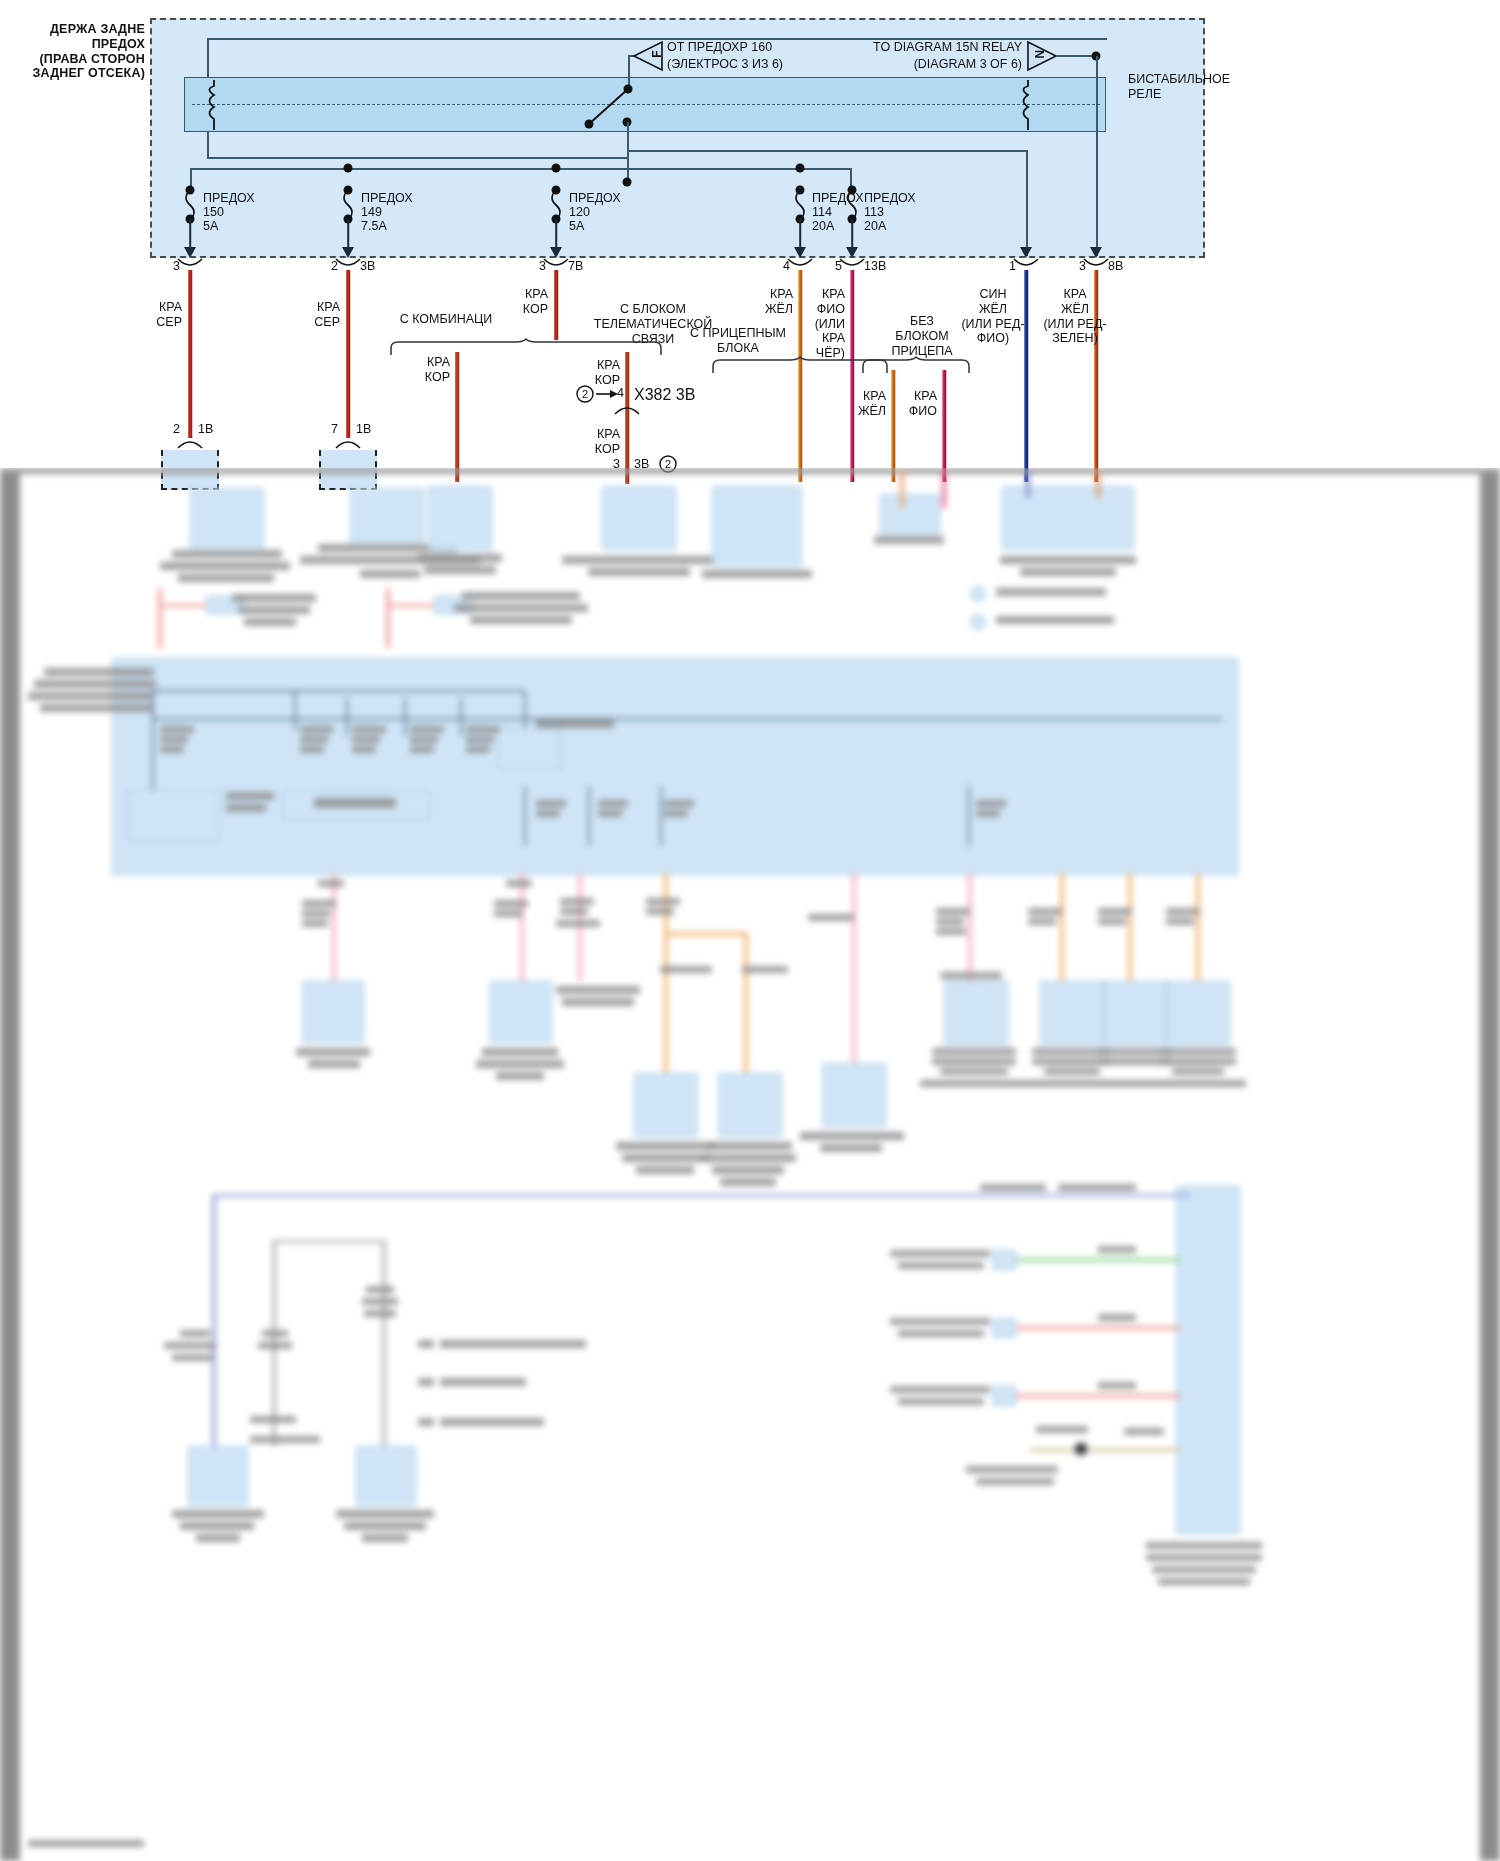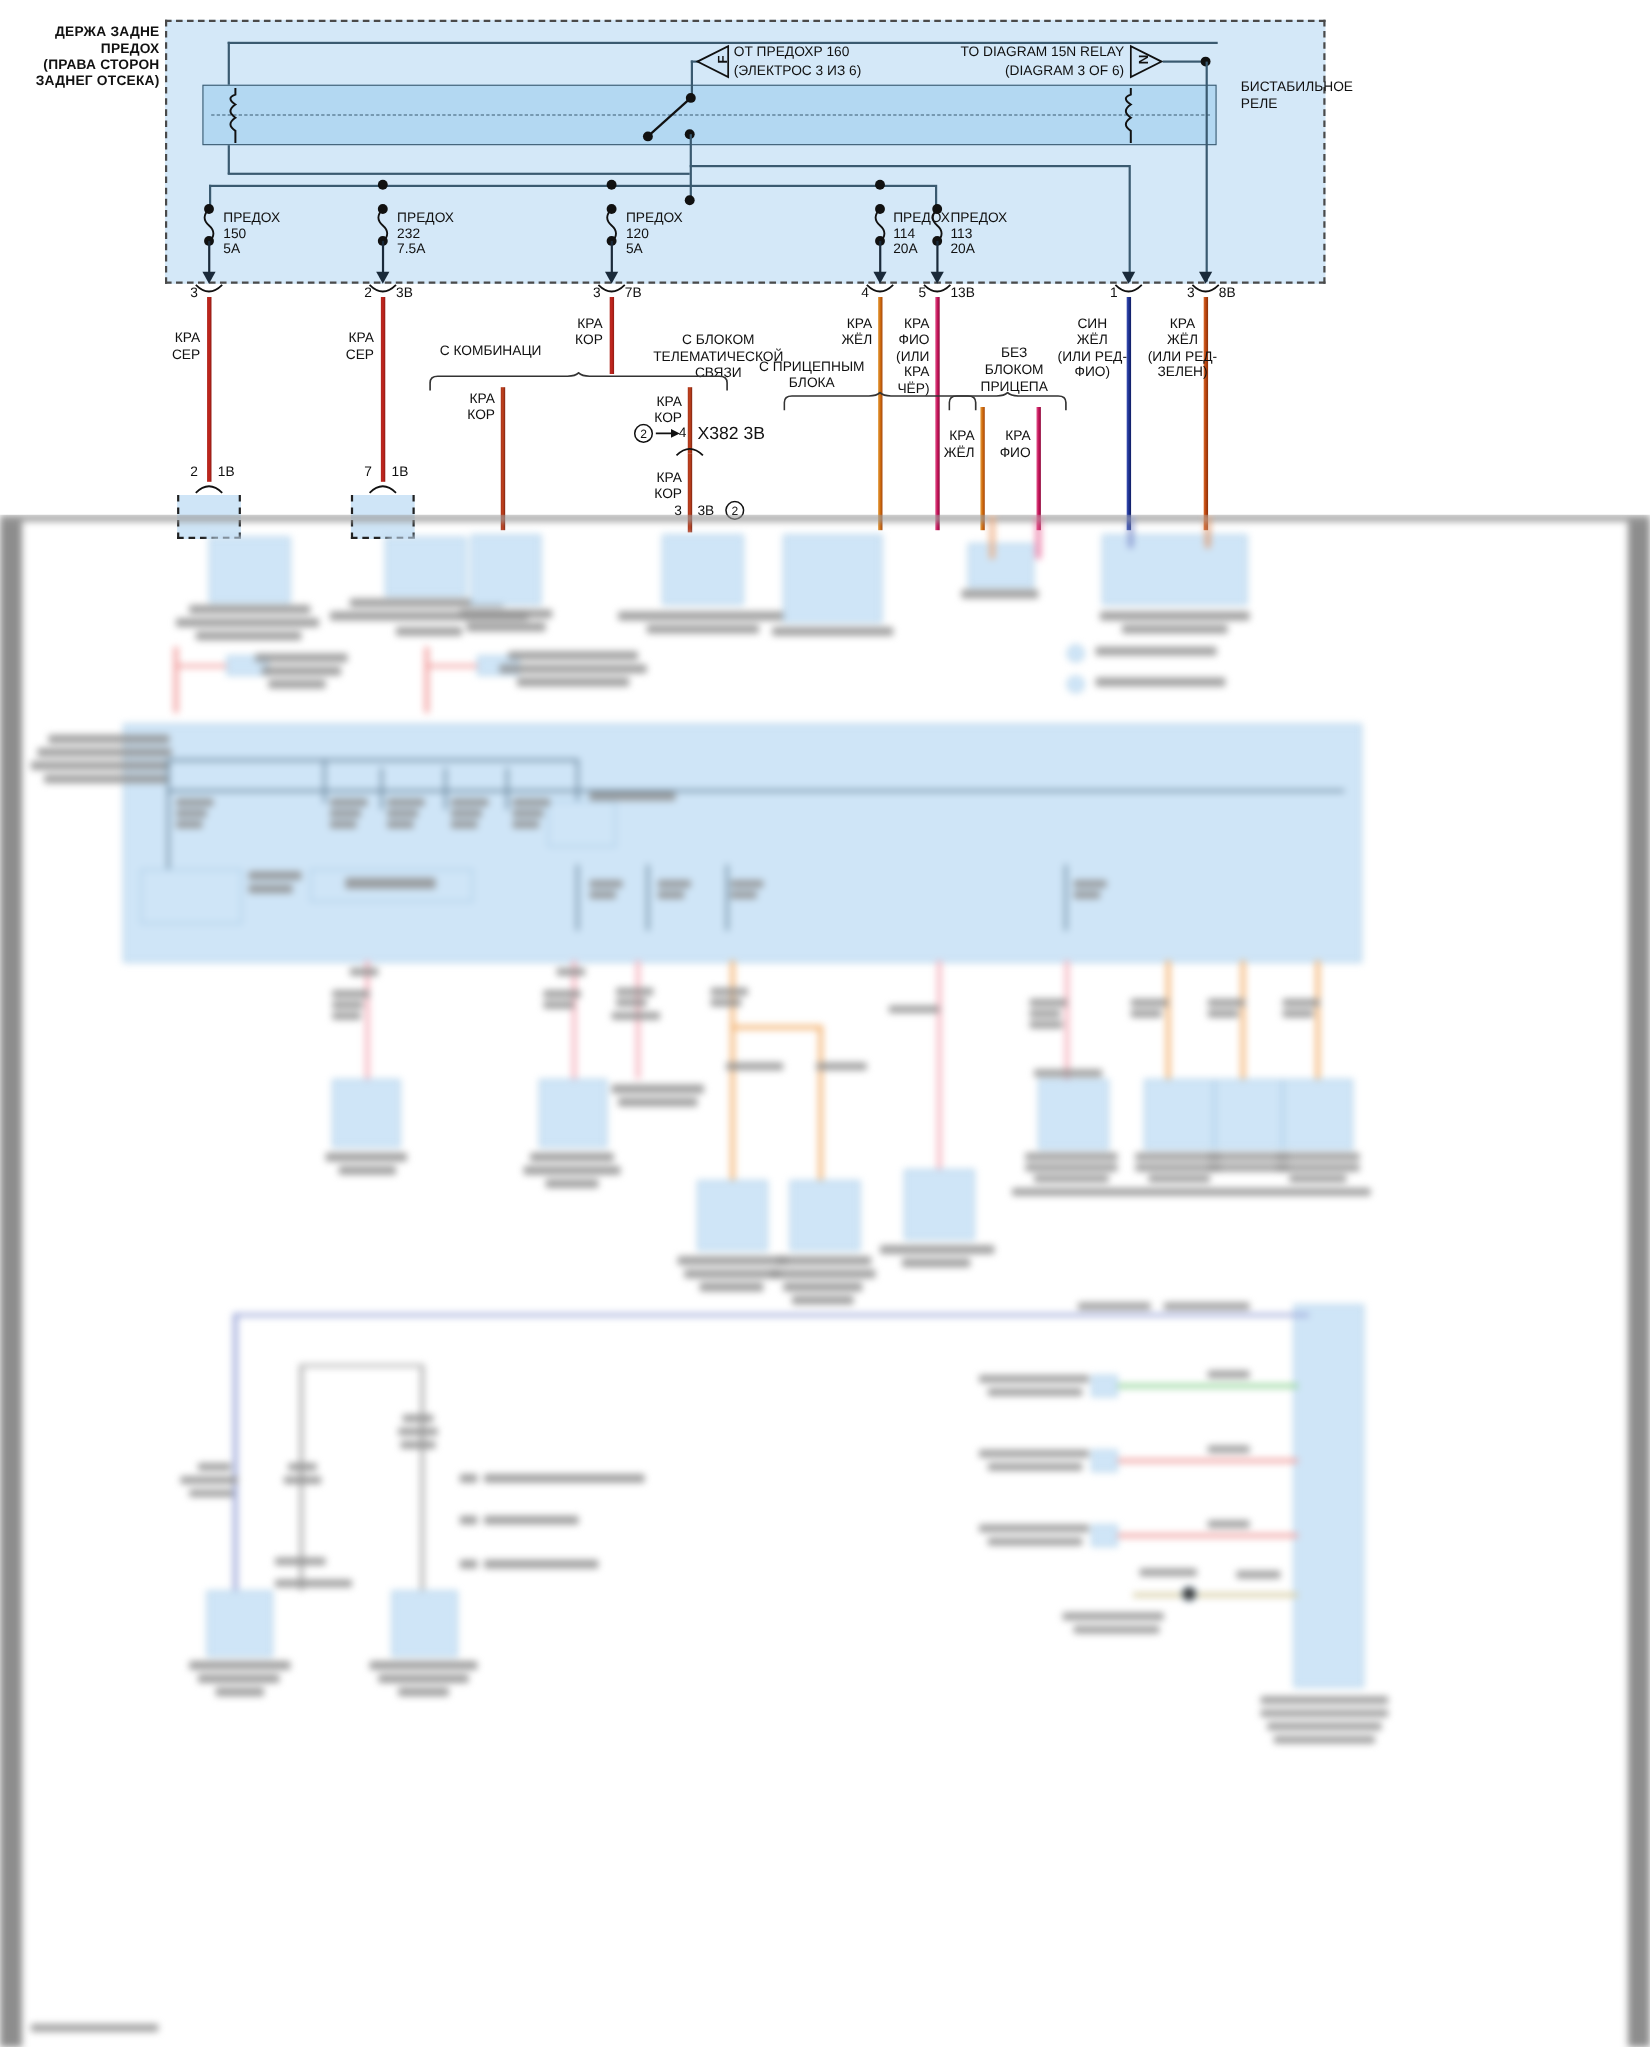--- a/index.html
+++ b/index.html
@@ -148,21 +148,21 @@
 
   <div>
     <div class="node" style="left:348px;top:190px;"></div>
     <svg class="fuse" style="left:348px;top:190px;" width="16" height="30" viewBox="0 0 16 30">
       <path d="M8 0 Q0 8 8 15 Q16 22 8 30" fill="none" stroke="#111" stroke-width="1.7"></path>
     </svg>
     <div class="node" style="left:348px;top:219px;"></div>
     <div class="arrowline" style="left:348px;top:219px;height:32px;"></div>
     <div class="arrowhead" style="left:348px;top:247px;"></div>
     <div class="txt l" style="left:361px;top:191px;font-size:12.5px;">ПРЕДОХ</div>
-    <div class="txt l" style="left:361px;top:205px;font-size:12.5px;">232</div>
+    <div class="txt l" style="left:361px;top:205px;font-size:12.5px;">149</div>
     <div class="txt l" style="left:361px;top:219px;font-size:12.5px;">7.5A</div>
     <svg class="cup" style="left:348px;top:258px;" width="26" height="13" viewBox="0 0 26 13">
       <path d="M1 1 Q13 13 25 1" fill="none" stroke="#111" stroke-width="1.6"></path>
     </svg>
     <div class="txt r" style="left:338px;top:259px;font-size:12.5px;">2</div>
     <div class="txt l" style="left:360px;top:259px;font-size:12.5px;">3B</div>
   </div>
 
   <div>
     <div class="node" style="left:556px;top:190px;"></div>

